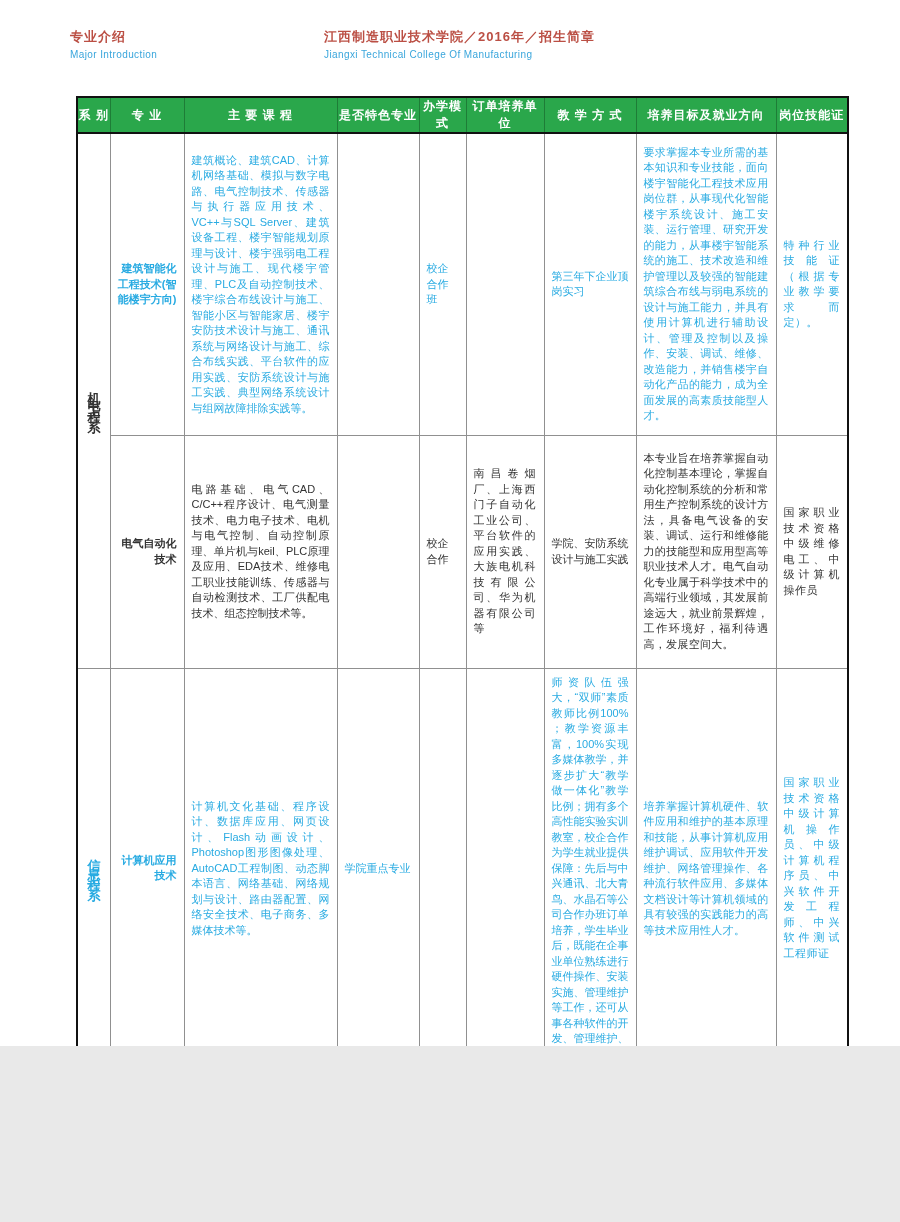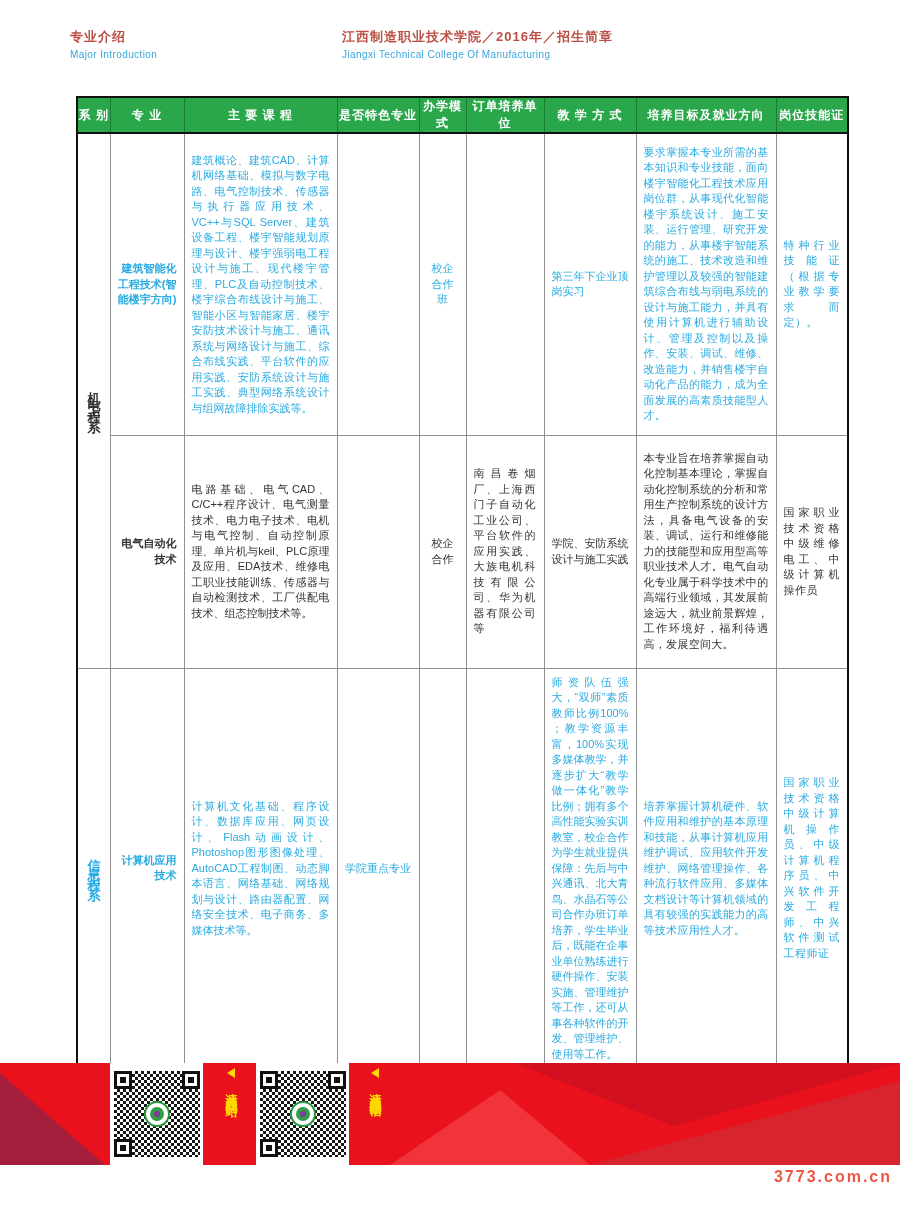--- a/index.html
+++ b/index.html
@@ -1,39 +1,39 @@
 <!DOCTYPE html>
 <html><head>
 <meta charset="utf-8">
 <style>
   * { margin:0; padding:0; box-sizing:border-box; }
   body { background:#e9e9e9; font-family:"Liberation Sans", sans-serif; }
-  .page { position:relative; width:900px; height:1222px; background:#ffffff; overflow:hidden; margin:0 auto; }
+  .page { position:relative; width:900px; height:1046px; background:#ffffff; overflow:hidden; margin:0 auto; }
 
   
   .hdr-left { position:absolute; left:70px; top:28px; }
-  .hdr-center { position:absolute; left:342px; top:28px; }
+  .hdr-center { position:absolute; left:324px; top:28px; }
   .hdr-zh { font-size:13px; font-weight:bold; color:#bb4f44; letter-spacing:1px; }
   .hdr-en { font-size:10px; color:#3aa6dc; margin-top:3px; letter-spacing:0.4px; }
 
   
   table.main { position:absolute; left:76px; top:96px; width:771px; border-collapse:collapse;
                table-layout:fixed; border:2px solid #111; }
   table.main th { background:#2aa74b; color:#fff; font-size:12px; font-weight:bold; height:31px;
                   border:1px solid #1e7d37; border-bottom:2px solid #111; letter-spacing:1px; }
   table.main td { border:1px solid #909090; vertical-align:middle; padding:6px 7px;
                   font-size:11px; line-height:15.5px; }
   tr.r1 { height:302px; } tr.r2 { height:233px; } tr.r3 { height:382px; }
 
   td.dept { padding:2px; text-align:center; }
   .dept-v { display:inline-block; writing-mode:vertical-rl; text-orientation:upright;
             font-weight:bold; font-size:13px; letter-spacing:7px; }
   td.major { font-weight:bold; font-size:12.5px; text-align:right; line-height:17px; padding:4px; }
   td.courses { text-align:justify; }
-  td.feature, td.mode { text-align:center; }
+  td.feature, td.mode { text-align:left; }
   td.order { text-align:justify; letter-spacing:1px; }
   td.teach { text-align:left; }
   td.teach-j { text-align:justify; }
   td.goals { text-align:justify; letter-spacing:0.3px; }
   td.certs { text-align:justify; letter-spacing:0.5px; }
   .blue { color:#29abe2; }
   .dark { color:#323232; }
 
   
   .band { position:absolute; left:0; top:1063px; width:900px; height:102px; background:#e8111c; overflow:hidden; }

